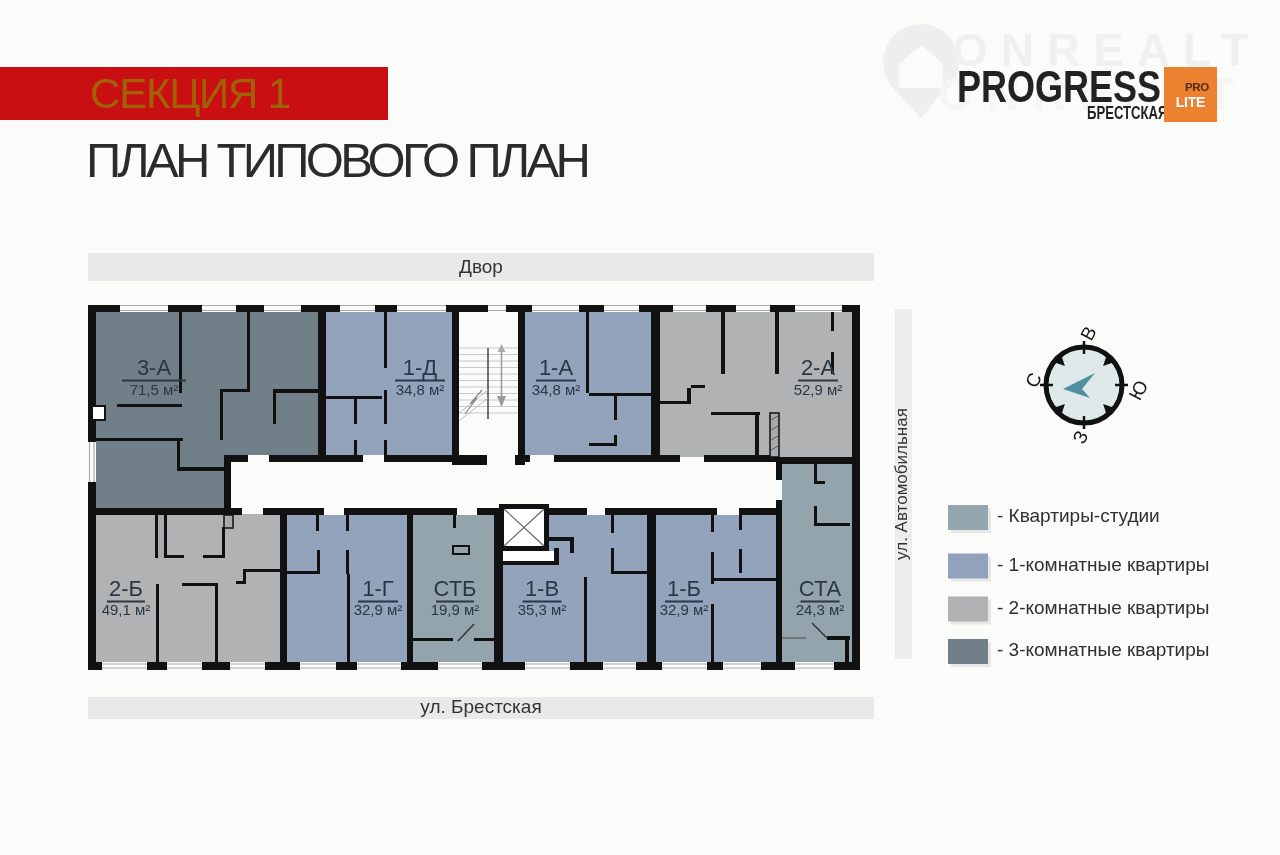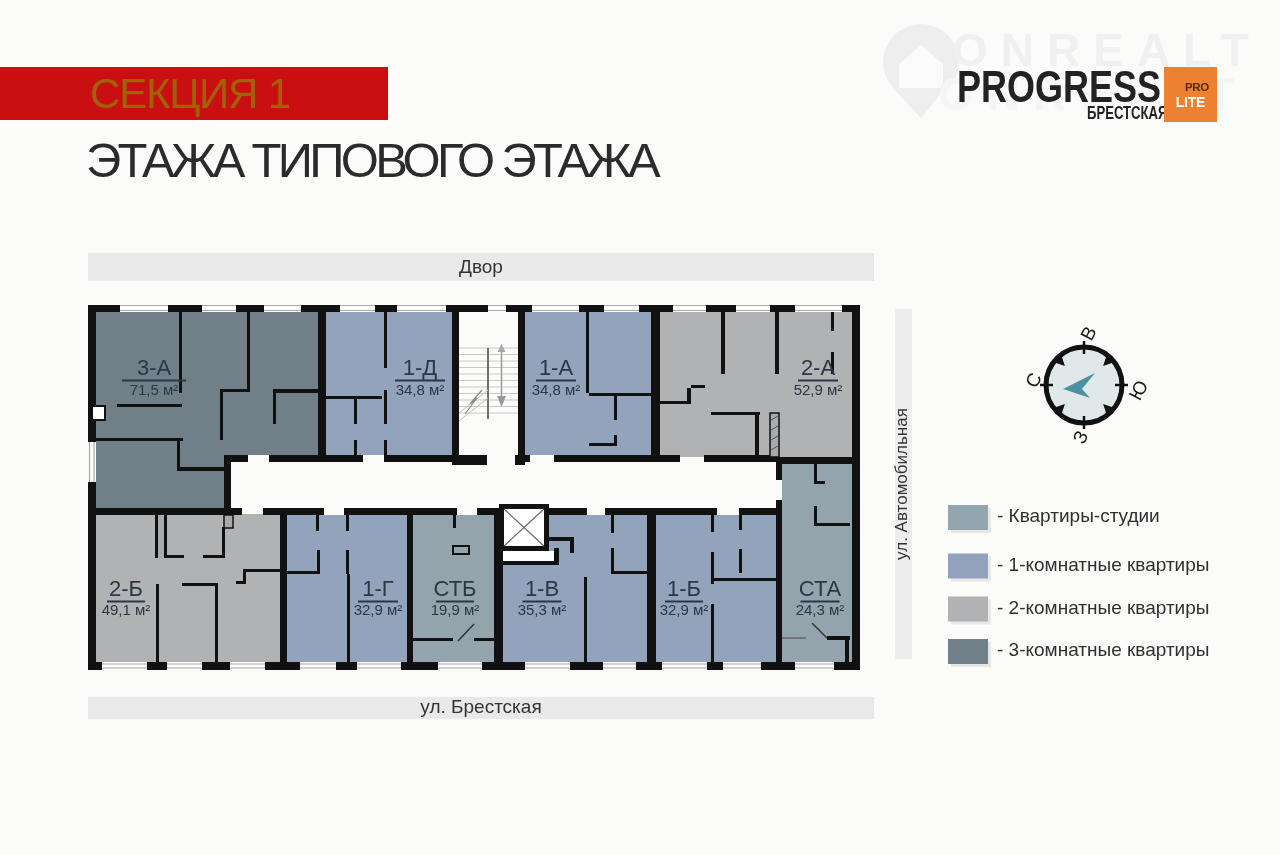--- a/index.html
+++ b/index.html
@@ -359,21 +359,21 @@
 <rect x="951" y="642" width="40" height="25" fill="#e7e7e7"></rect>
 <rect x="948" y="639" width="40" height="25" fill="#717f89"></rect>
 
 <text x="997" y="656" font-size="19" fill="#303030">- 3-комнатные квартиры</text>
 </svg>
 
 <div class="abs" style="left:0;top:67px;width:388px;height:53px;background:#c90f12;"></div>
 
 <div class="abs" style="left:90px;top:70px;font-size:42px;color:#a16207;letter-spacing:-1.2px;">СЕКЦИЯ 1</div>
 
-<div class="abs" style="left:86px;top:132px;font-size:49px;color:#2b2b2b;letter-spacing:-3.7px;">ЭТАЖА ТИПОВОГО ЭТАЖА</div>
+<div class="abs" style="left:86px;top:132px;font-size:49px;color:#2b2b2b;letter-spacing:-3.7px;">ПЛАН ТИПОВОГО ПЛАН</div>
 
 <div class="abs" style="left:957px;top:61px;font-size:45px;font-weight:bold;color:#222;transform:scaleX(0.80);transform-origin:left top;white-space:nowrap;">PROGRESS</div>
 
 <div class="abs" style="left:1087px;top:103px;font-size:17.5px;font-weight:bold;color:#222;transform:scaleX(0.75);transform-origin:left top;white-space:nowrap;">БРЕСТСКАЯ</div>
 
 <div class="abs" style="left:1164px;top:67px;width:53px;height:55px;background:#ec8130;"></div>
 
 <div class="abs" style="left:1164px;top:81px;width:66px;text-align:center;font-size:11.5px;font-weight:bold;color:#512c10;letter-spacing:-0.3px;">PRO</div>
 
 <div class="abs" style="left:1164px;top:94px;width:41px;text-align:right;font-size:14px;font-weight:bold;color:#ffffff;letter-spacing:-0.3px;">LITE</div>

